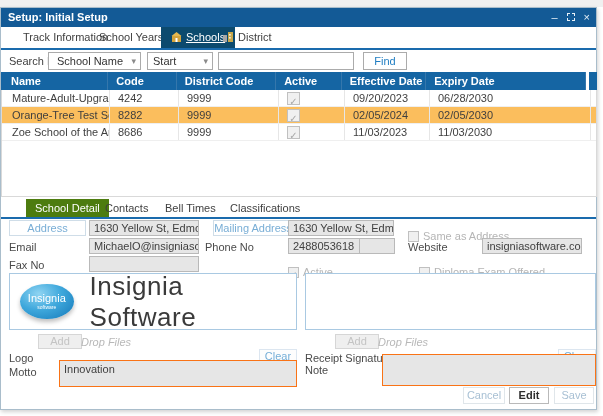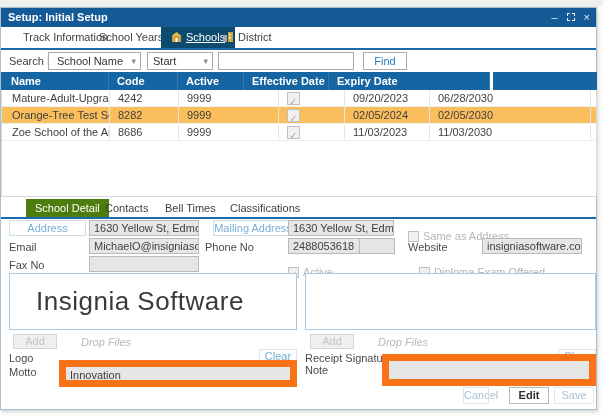--- a/index.html
+++ b/index.html
@@ -82,25 +82,25 @@
   .imgbox { position:absolute; top:265px; height:57px; background:#fff; border:1px solid #A9C9E2; }
   .logo-inner { display:flex; align-items:center; height:100%; padding-left:10px; }
   .badge { width:54px; height:35px; border-radius:50%;
     background:radial-gradient(ellipse at 35% 28%, #8FD4F2 0%, #3FA8DC 45%, #1377B8 100%);
     color:#fff; text-align:center; box-shadow:0 3px 4px rgba(0,0,0,0.25); }
   .badge .b1 { font-size:11px; line-height:13px; margin-top:8px; }
   .badge .b2 { font-size:5px; line-height:5px; }
   .brand { font-size:26px; color:#3A3A3A; margin-left:16px; letter-spacing:0.5px; }
 
   .add-btn { position:absolute; width:44px; height:15px; background:#EFEFEF; border:1px solid #D6D6D6;
-    color:#C4C4C4; font-size:11px; line-height:13px; text-align:center; font-family:inherit; }
+    color:#C4C4C4; font-size:11px; line-height:13px; text-align:center; font-family:inherit;margin-left:25px; }
   .dropfiles { position:absolute; font-size:11px; font-style:italic; color:#B8B8B8; line-height:13px; }
   .clear-btn { position:absolute; width:38px; height:15px; background:#FDFDFD; border:1px solid #DCE6F0;
     color:#76AFD8; font-size:11px; line-height:13px; text-align:center; font-family:inherit; }
-  .tarea { position:absolute; background:#E6E6E6; border:7px solid #f97316; font-size:11px;
+  .tarea { position:absolute; background:#E6E6E6; border:1px solid #f97316; font-size:11px;
     color:#3F3F3F; padding:2px 4px; }
 
   
   .foot-btn { position:absolute; top:379px; height:17px; background:#fff; font-size:11px;
     line-height:15px; text-align:center; font-family:inherit; }
   .foot-dim { border:1px solid #E0E6EA; color:#A8C0D4; }
   .foot-edit { border:1px solid #B9B9B9; color:#2F2F2F; font-weight:bold; }
 </style>
 </head>
 <body>
@@ -149,20 +149,21 @@
       <span class="arrow">▾</span>
     </div>
     <input class="search-input" value="" style="">
     <button class="find-btn">Find</button>
   </div>
 
   <div class="grid">
     <div class="grid-header">
       <div class="hcell c0">Name</div>
       <div class="hcell c1">Code</div>
+      <div class="hcell c2">District Code</div>
       <div class="hcell c3">Active</div>
       <div class="hcell c4">Effective Date</div>
       <div class="hcell c5">Expiry Date</div>
       <div class="hgap"></div>
       <div class="hcell hfiller"></div>
     </div>
     <div class="grid-body">
       <div class="grid-row">
         <div class="cell c0">Mature-Adult-Upgrading Sc...</div>
         <div class="cell c1">4242</div>
@@ -217,20 +218,24 @@
   <div class="ffield" style="left:88px; top:248px; width:110px;"></div>
   <div class="cbrow" style="left:287px; top:250px;">
     <span class="cb cb-sm checked"><span class="tick">✓</span></span><span>Active</span>
   </div>
   <div class="cbrow" style="left:418px; top:250px;">
     <span class="cb cb-sm"></span><span>Diploma Exam Offered</span>
   </div>
 
   <div class="imgbox" style="left:8px; width:288px;">
     <div class="logo-inner">
+      <div class="badge">
+        <div class="b1">Insignia</div>
+        <div class="b2">software</div>
+      </div>
       <div class="brand">Insignia Software</div>
     </div>
   </div>
 
   <div class="imgbox" style="left:304px; width:291px;"></div>
 
   <button class="add-btn" style="left:12px; top:326px;">Add</button>
   <span class="dropfiles" style="left:80px; top:328px;">Drop Files</span>
   <button class="add-btn" style="left:309px; top:326px;">Add</button>
   <span class="dropfiles" style="left:377px; top:328px;">Drop Files</span>
@@ -238,17 +243,17 @@
   <span class="flabel" style="left:8px; top:343px;">Logo</span>
   <button class="clear-btn" style="left:258px; top:341px;">Clear</button>
   <span class="flabel" style="left:304px; top:343px;">Receipt Signature</span>
   <button class="clear-btn" style="left:557px; top:341px;">Clear</button>
 
   <span class="flabel" style="left:8px; top:357px;">Motto</span>
   <div class="tarea" style="left:58px; top:352px; width:238px; height:27px;">Innovation</div>
   <span class="flabel" style="left:304px; top:355px;">Note</span>
   <div class="tarea" style="left:381px; top:346px; width:214px; height:32px;"></div>
 
-  <button class="foot-btn foot-dim" style="left:462px; width:26px;">Cancel</button>
+  <button class="foot-btn foot-dim" style="left:462px; width:42px;">Cancel</button>
   <button class="foot-btn foot-edit" style="left:508px; width:40px;">Edit</button>
   <button class="foot-btn foot-dim" style="left:553px; width:40px;">Save</button>
 
 </div>
 
 </body></html>

